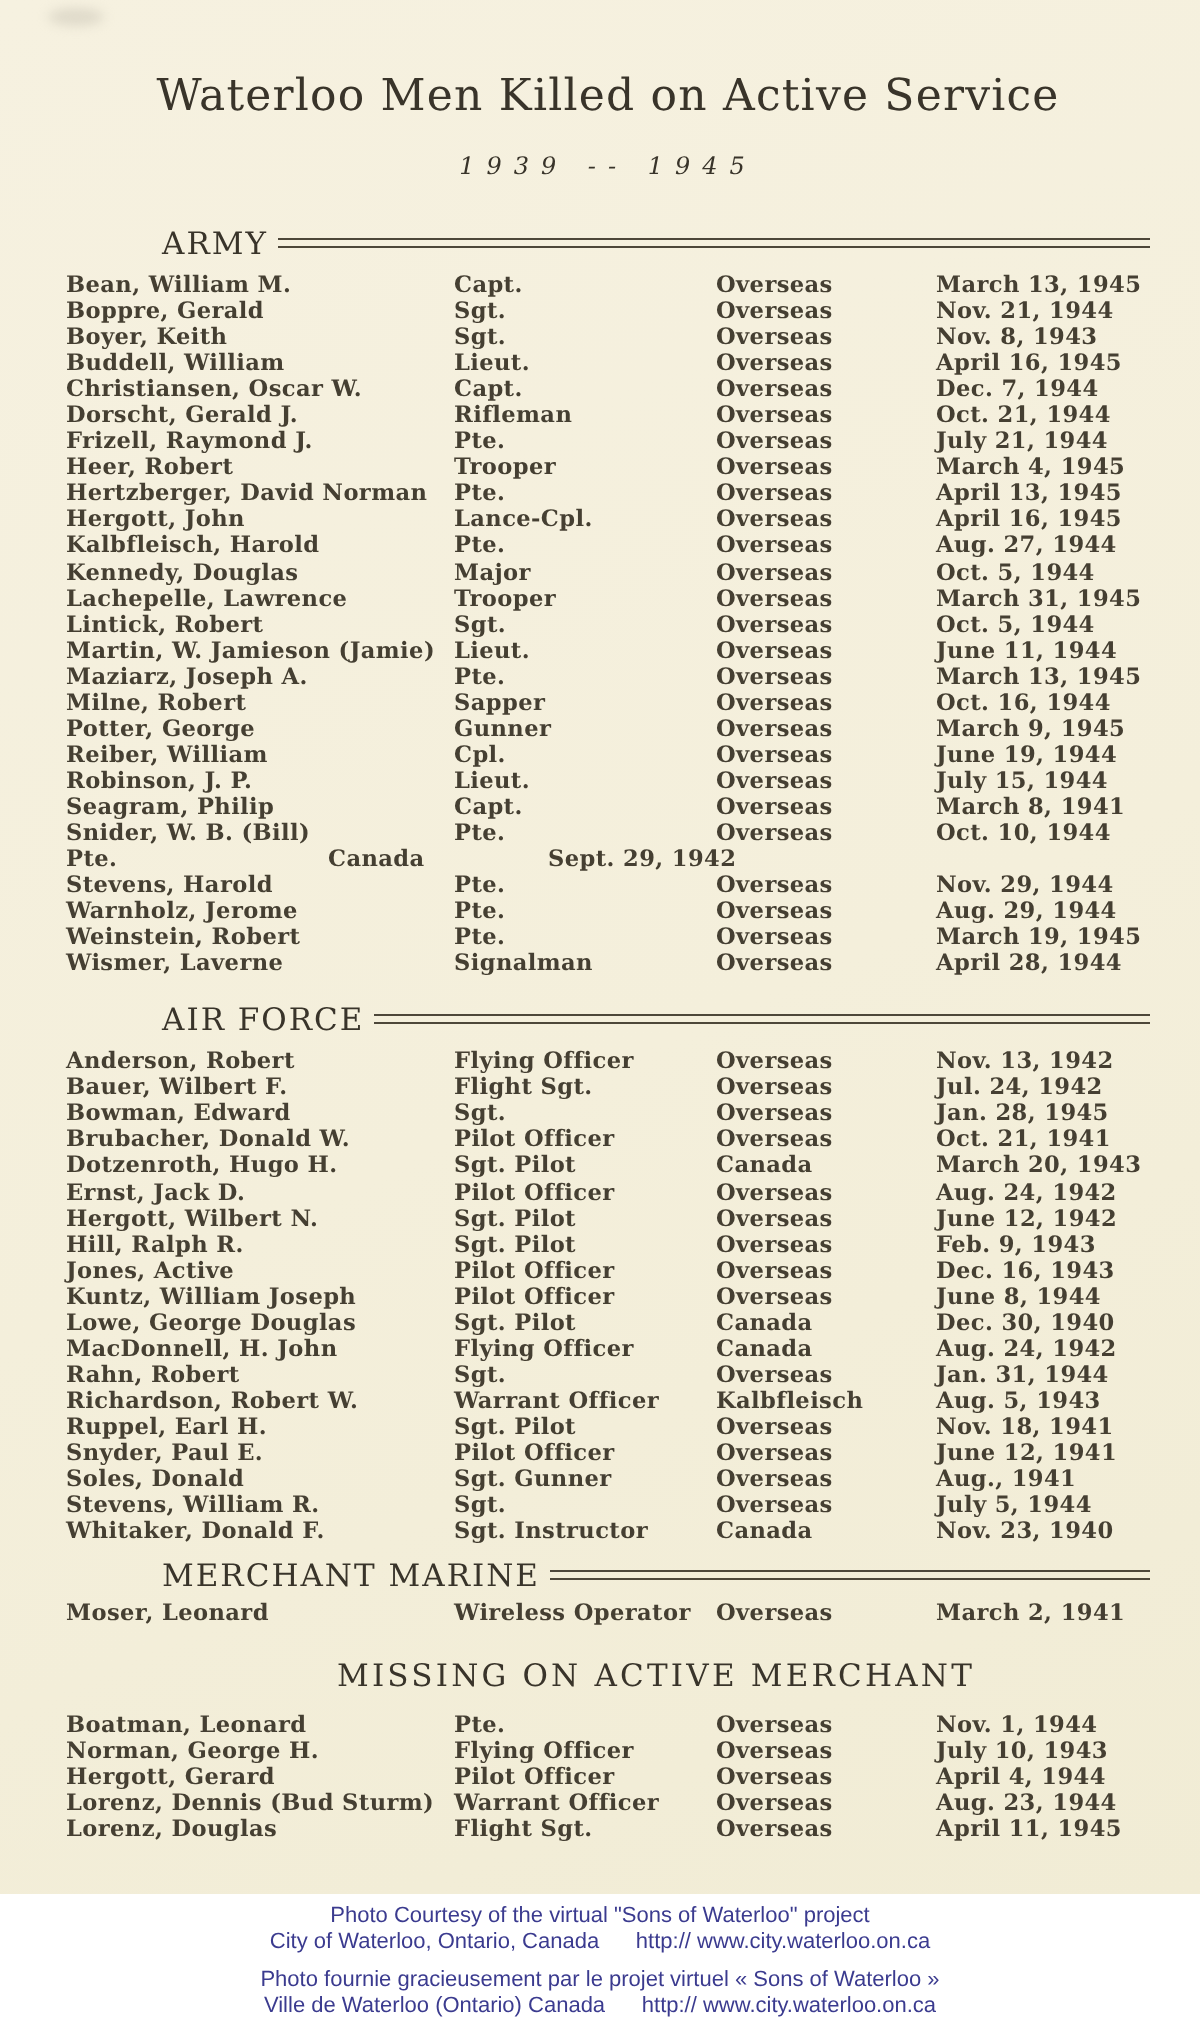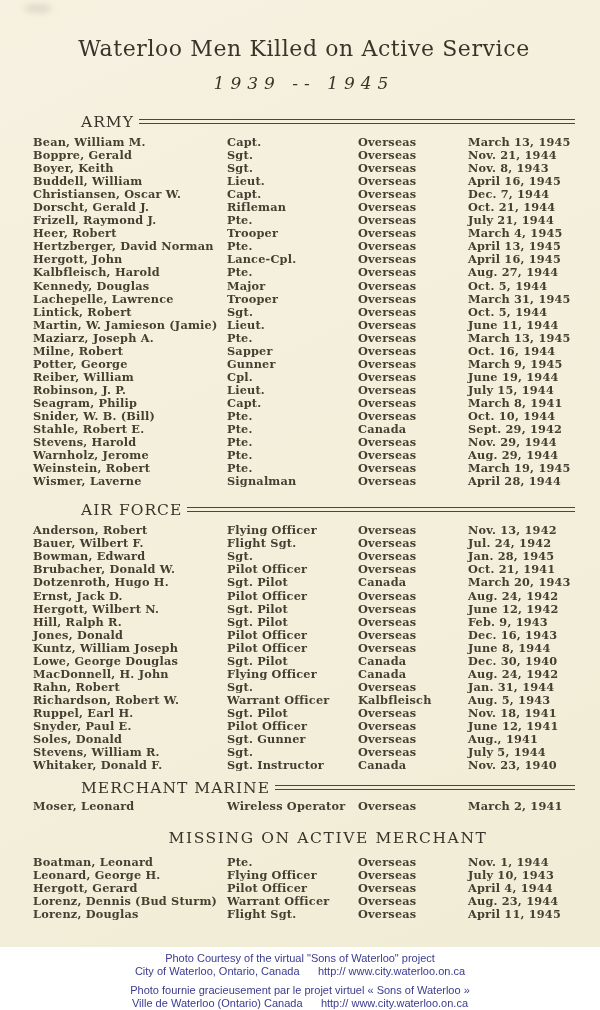--- a/index.html
+++ b/index.html
@@ -15,21 +15,21 @@
   }
   .smudge{position:absolute;left:24px;top:4px;width:28px;height:9px;
     background:#c8c3b4;border-radius:50%;filter:blur(3px);opacity:.5;}
 
   .doc-title{
     margin:0;padding-top:36px;text-align:center;
     font-size:22px;font-weight:500;letter-spacing:.6px;line-height:26px;color:#39342a;
   }
   .doc-subtitle{
     margin-top:8px;text-align:center;font-style:italic;
-    font-size:17px;letter-spacing:6px;line-height:26px;color:#39342a;
+    font-size:12px;letter-spacing:6px;line-height:26px;color:#39342a;
   }
 
   .sec-head{display:flex;align-items:flex-start;font-size:15.5px;
     letter-spacing:1px;color:#39342a;line-height:18px;margin-left:48px;}
   .sec-label{white-space:nowrap;}
   .rule{flex:1;margin-left:5px;margin-top:6px;height:3px;
     border-top:1.7px solid #4d4739;border-bottom:1.4px solid #4d4739;}
 
   .rows{margin-top:5px;}
   .row{display:flex;line-height:13.05px;font-size:11.3px;font-weight:bold;
@@ -203,21 +203,20 @@
               <span class="c c-location">Overseas</span>
               <span class="c c-date">March 8, 1941</span>
             </div>
             <div class="row">
               <span class="c c-name">Snider, W. B. (Bill)</span>
               <span class="c c-rank">Pte.</span>
               <span class="c c-location">Overseas</span>
               <span class="c c-date">Oct. 10, 1944</span>
             </div>
             <div class="row">
-              <span class="c c-name">Stahle, Robert E.</span>
               <span class="c c-rank">Pte.</span>
               <span class="c c-location">Canada</span>
               <span class="c c-date">Sept. 29, 1942</span>
             </div>
             <div class="row">
               <span class="c c-name">Stevens, Harold</span>
               <span class="c c-rank">Pte.</span>
               <span class="c c-location">Overseas</span>
               <span class="c c-date">Nov. 29, 1944</span>
             </div>
@@ -289,21 +288,21 @@
               <span class="c c-location">Overseas</span>
               <span class="c c-date">June 12, 1942</span>
             </div>
             <div class="row">
               <span class="c c-name">Hill, Ralph R.</span>
               <span class="c c-rank">Sgt. Pilot</span>
               <span class="c c-location">Overseas</span>
               <span class="c c-date">Feb. 9, 1943</span>
             </div>
             <div class="row">
-              <span class="c c-name">Jones, Donald</span>
+              <span class="c c-name">Jones, Active</span>
               <span class="c c-rank">Pilot Officer</span>
               <span class="c c-location">Overseas</span>
               <span class="c c-date">Dec. 16, 1943</span>
             </div>
             <div class="row">
               <span class="c c-name">Kuntz, William Joseph</span>
               <span class="c c-rank">Pilot Officer</span>
               <span class="c c-location">Overseas</span>
               <span class="c c-date">June 8, 1944</span>
             </div>
@@ -382,21 +381,21 @@
             <span class="sec-label">MISSING ON ACTIVE MERCHANT</span>
           </div>
           <div class="rows">
             <div class="row">
               <span class="c c-name">Boatman, Leonard</span>
               <span class="c c-rank">Pte.</span>
               <span class="c c-location">Overseas</span>
               <span class="c c-date">Nov. 1, 1944</span>
             </div>
             <div class="row">
-              <span class="c c-name">Leonard, George H.</span>
+              <span class="c c-name">Norman, George H.</span>
               <span class="c c-rank">Flying Officer</span>
               <span class="c c-location">Overseas</span>
               <span class="c c-date">July 10, 1943</span>
             </div>
             <div class="row">
               <span class="c c-name">Hergott, Gerard</span>
               <span class="c c-rank">Pilot Officer</span>
               <span class="c c-location">Overseas</span>
               <span class="c c-date">April 4, 1944</span>
             </div>

